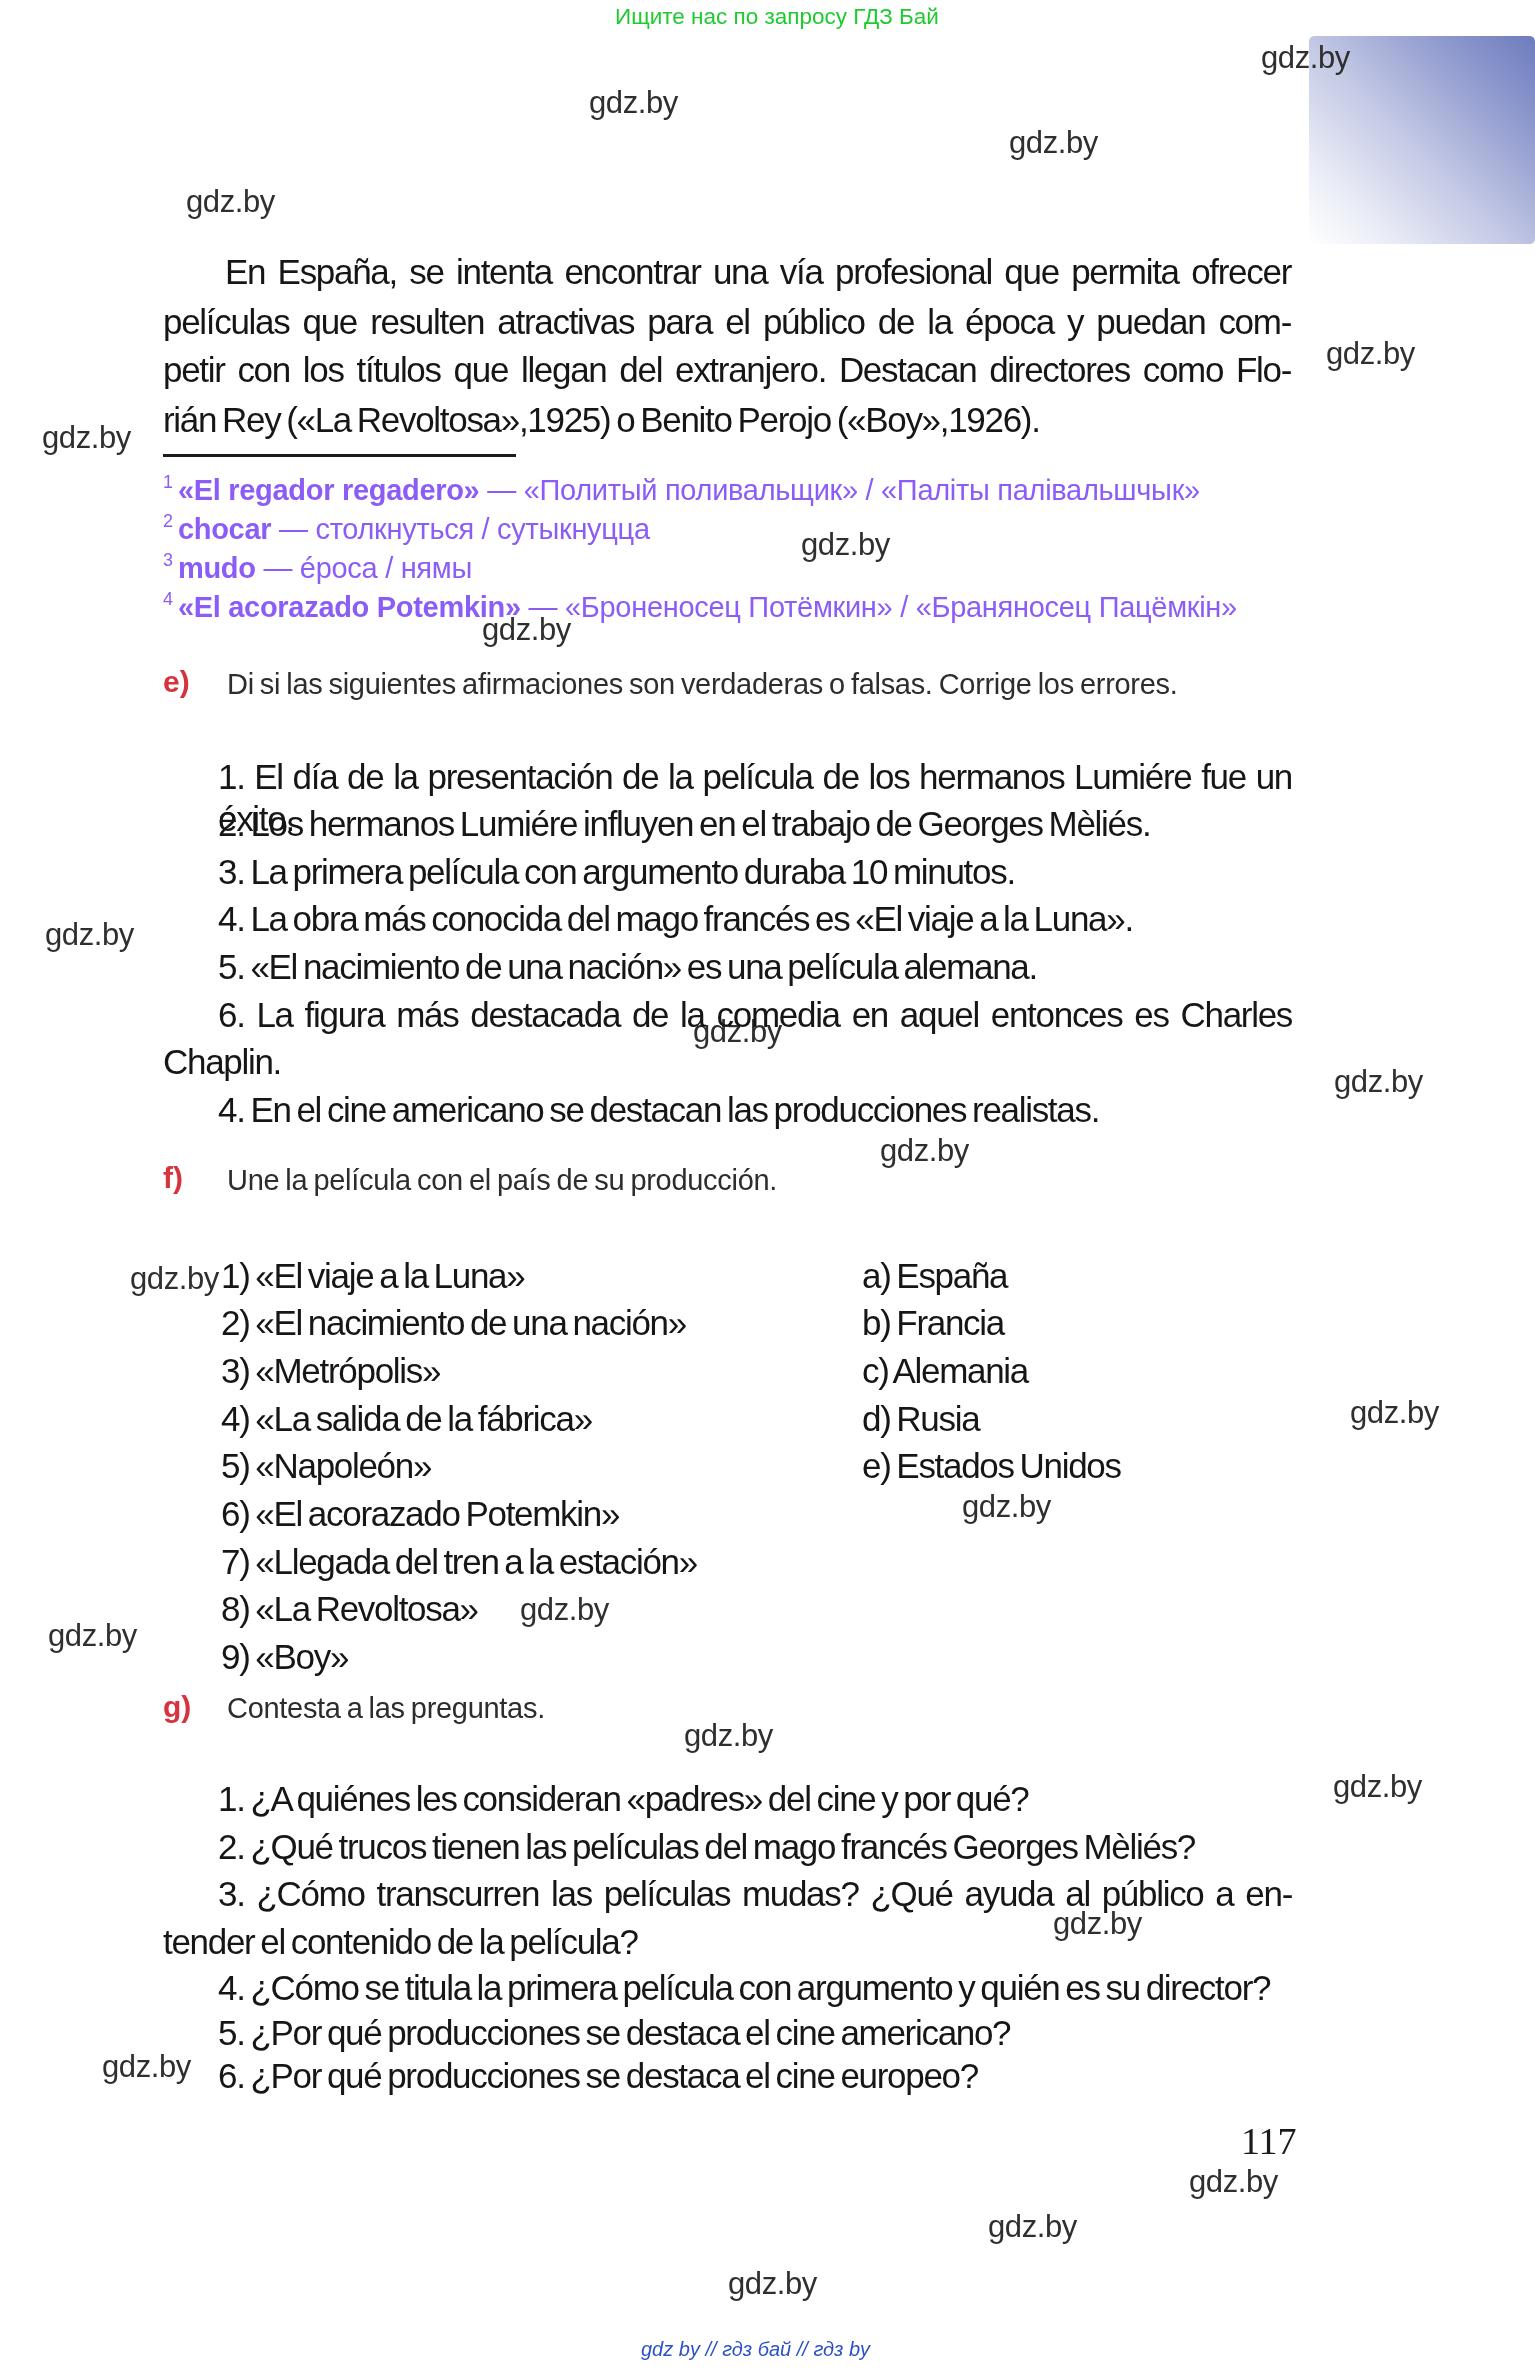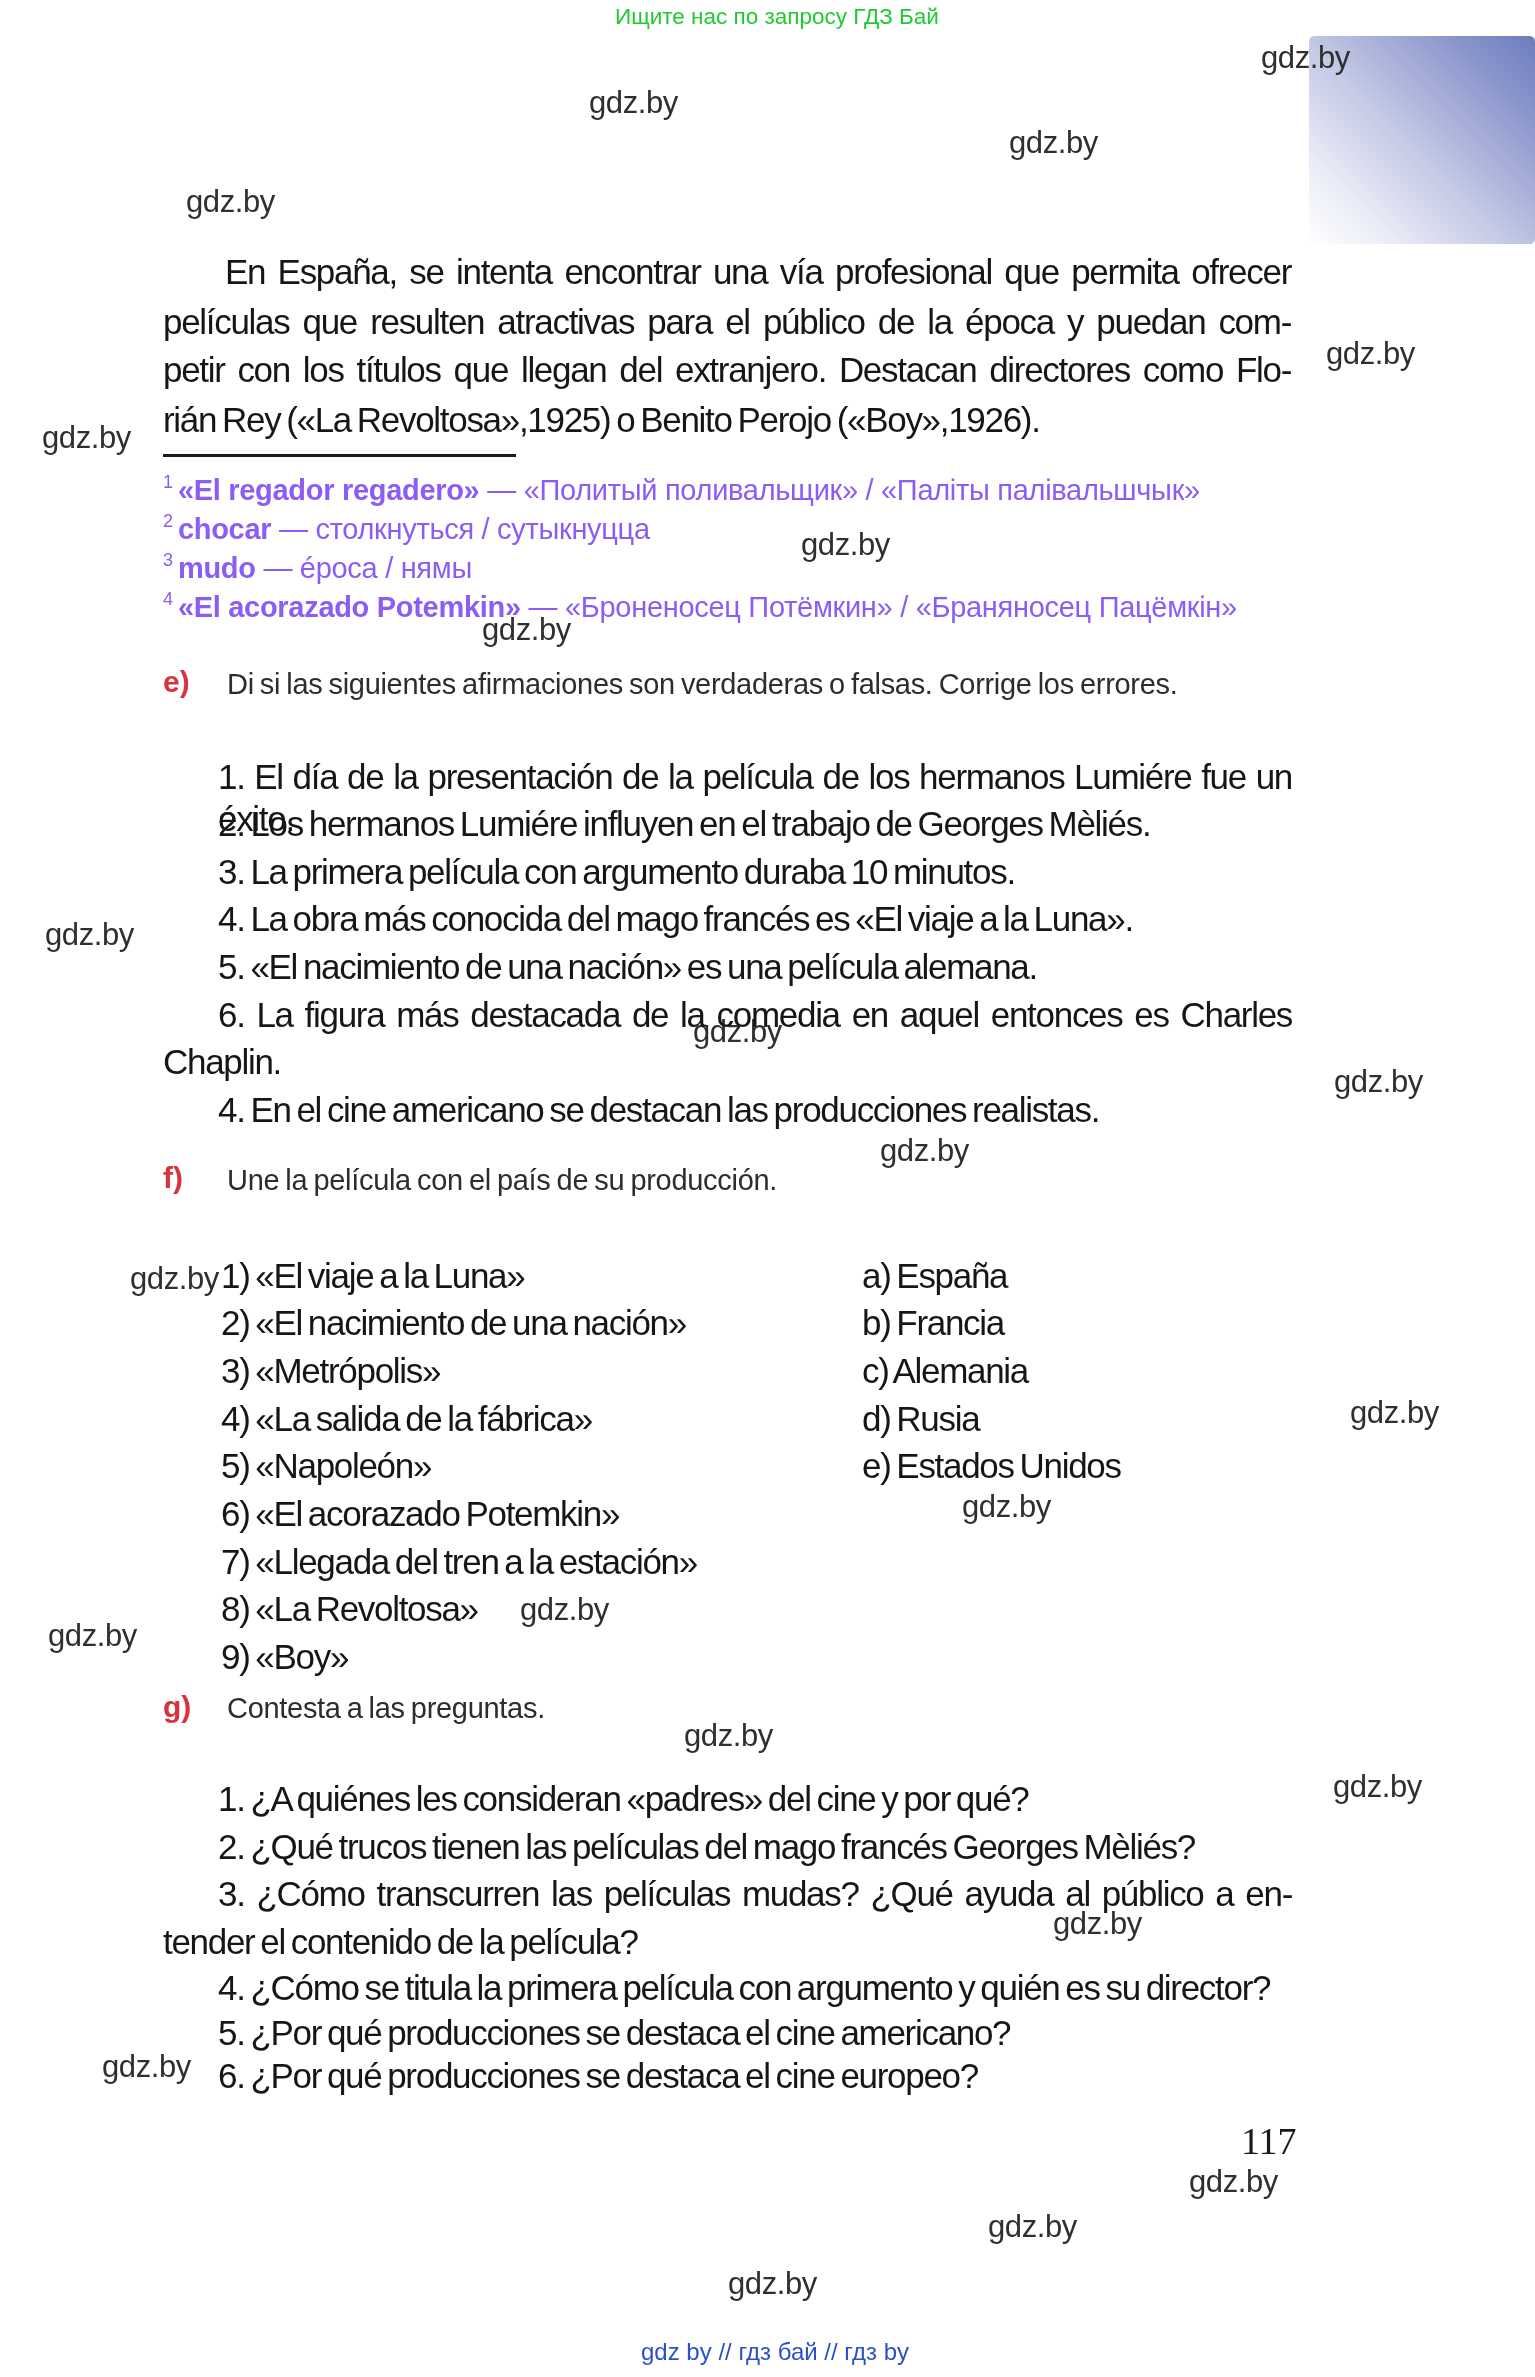--- a/index.html
+++ b/index.html
@@ -49,21 +49,21 @@
   .footer-copyright{
     position:absolute;left:384px;top:2107px;font-family:"Liberation Sans",sans-serif;
     font-size:37px;color:#f6b4c4;white-space:nowrap;
   }
   .page-number{
     position:absolute;left:1241px;top:2119px;font-family:"Liberation Serif",serif;
     font-size:38px;color:#1a1a1a;
   }
   .footer-links{
     position:absolute;left:641px;top:2338px;font-family:"Liberation Sans",sans-serif;
-    font-size:24px;color:#2b50c8;white-space:nowrap;
+    font-size:20px;color:#2b50c8;white-space:nowrap;font-style:italic;
   }
 </style>
 </head>
 <body>
 
 <div class="page">
 
   <div class="blue-box"></div>
 
   <div class="promo-header">Ищите нас по запросу ГДЗ Бай</div>

